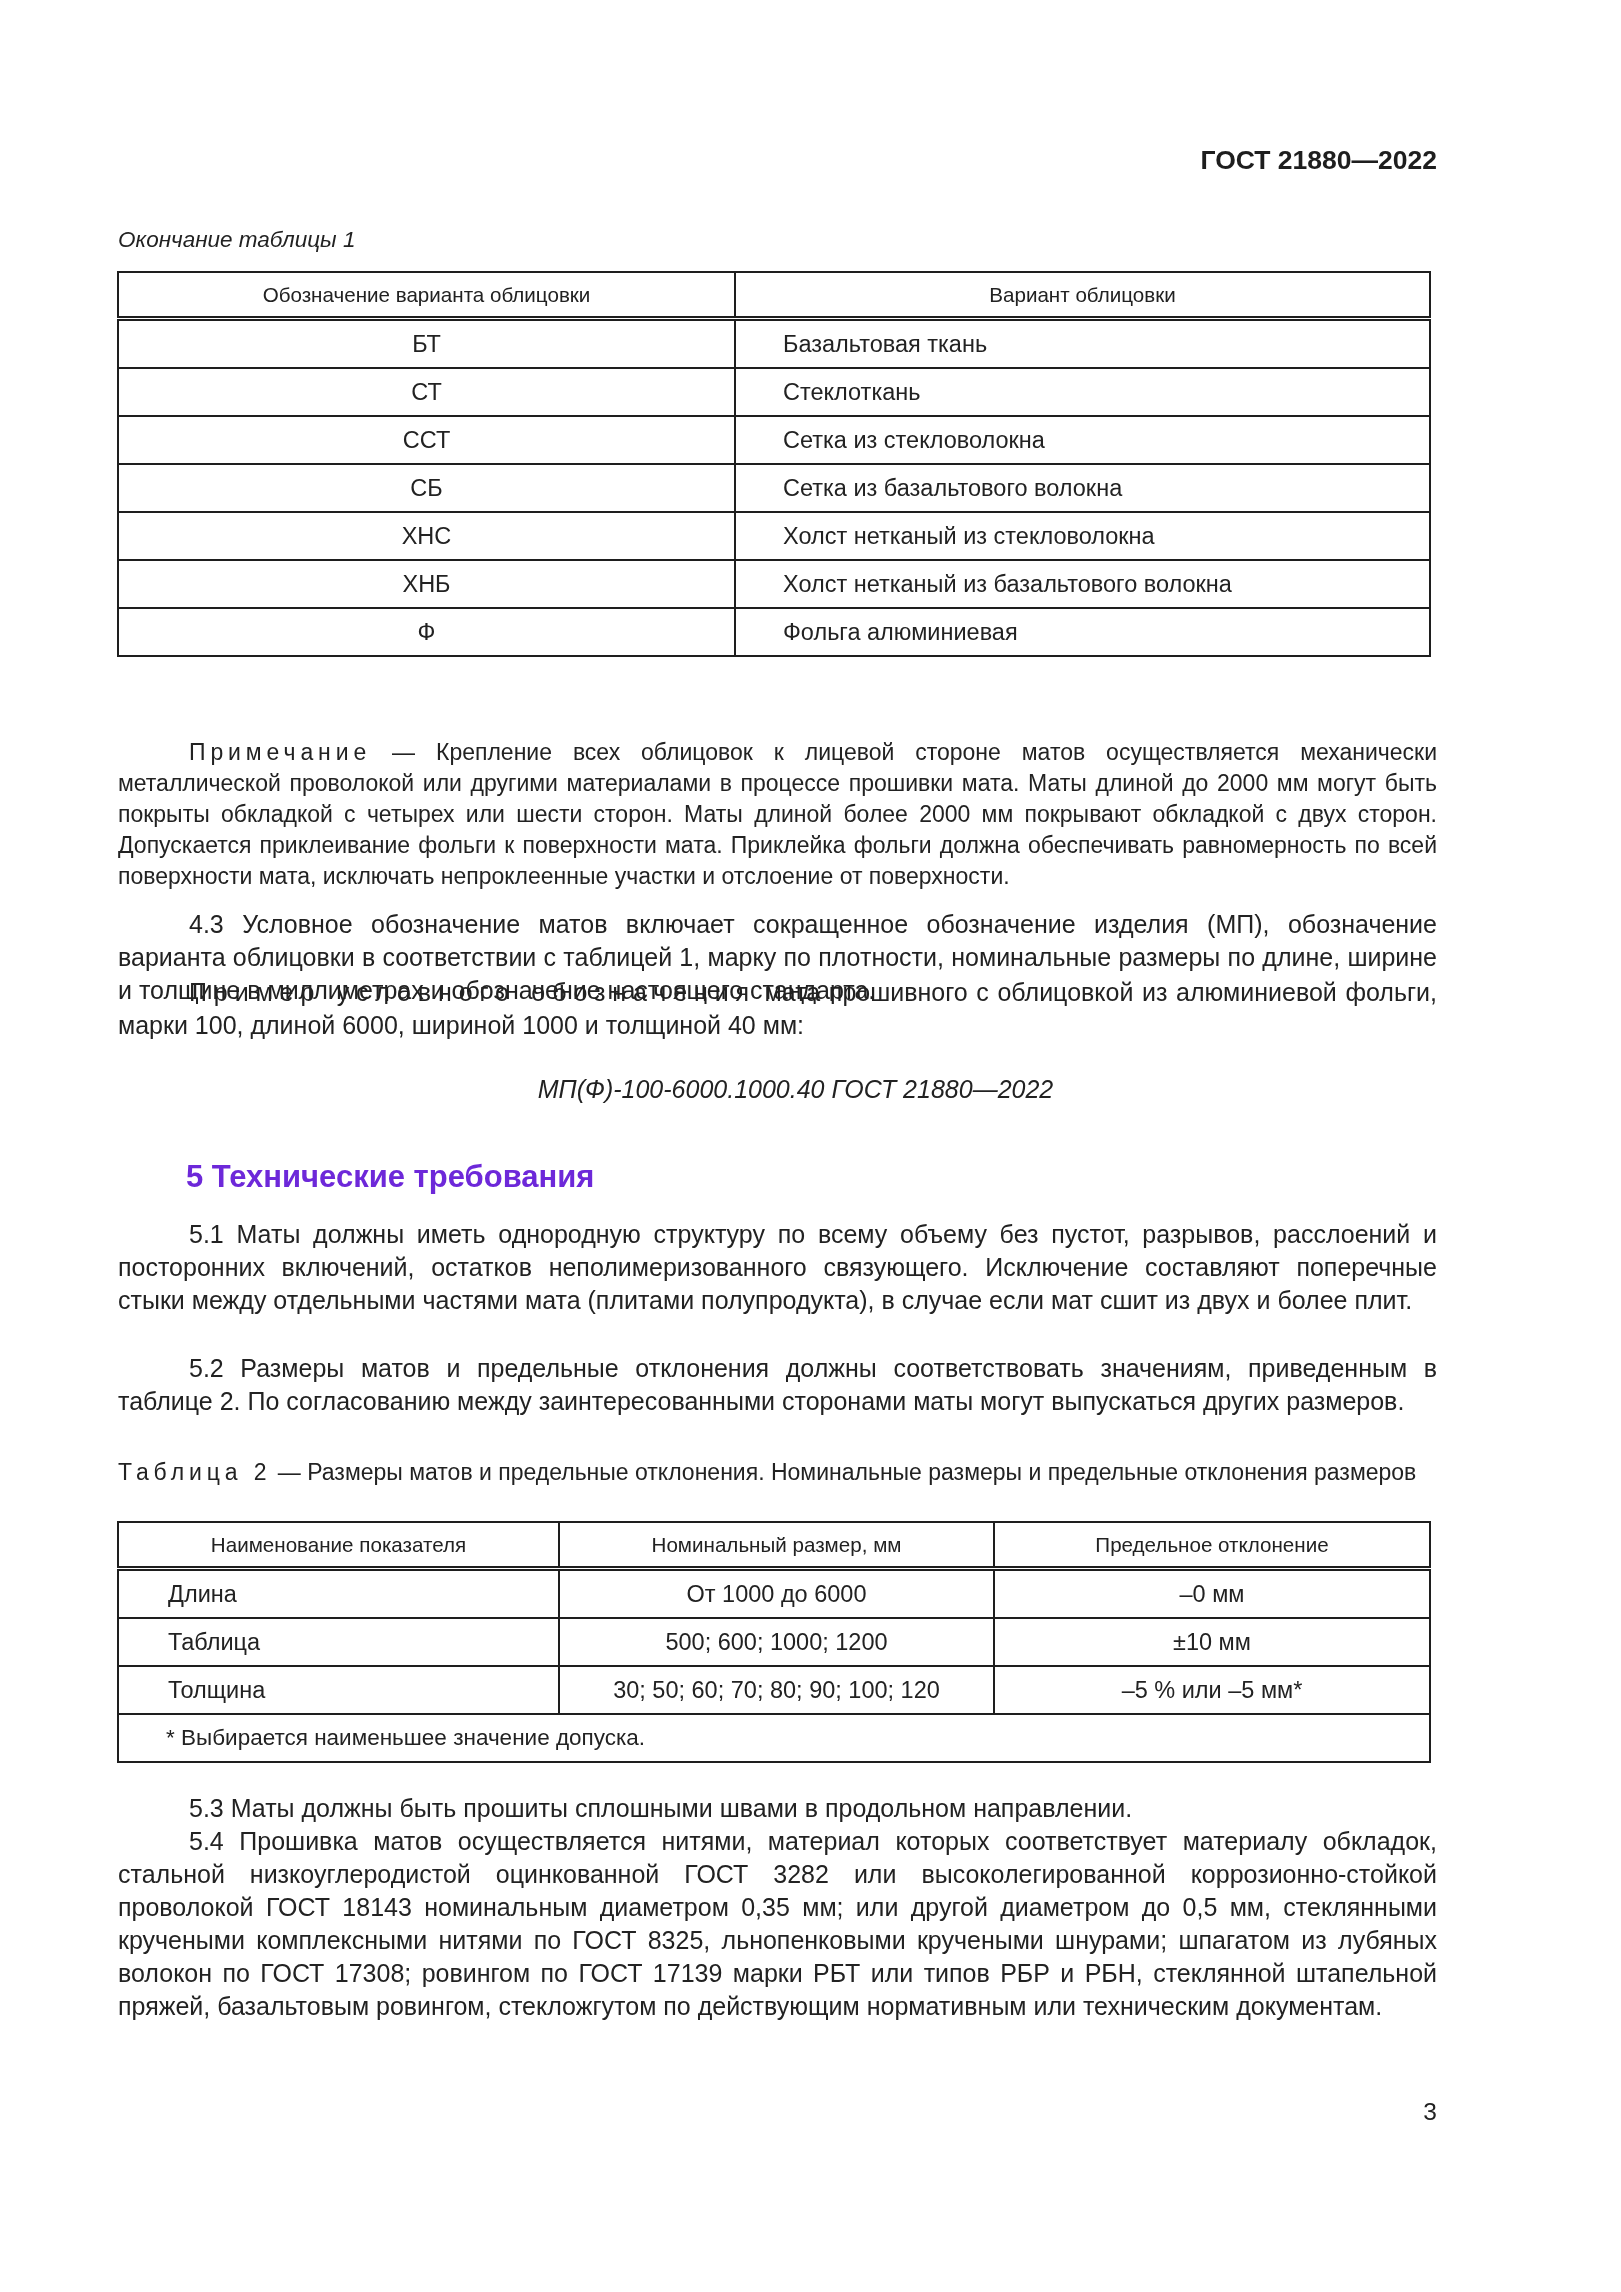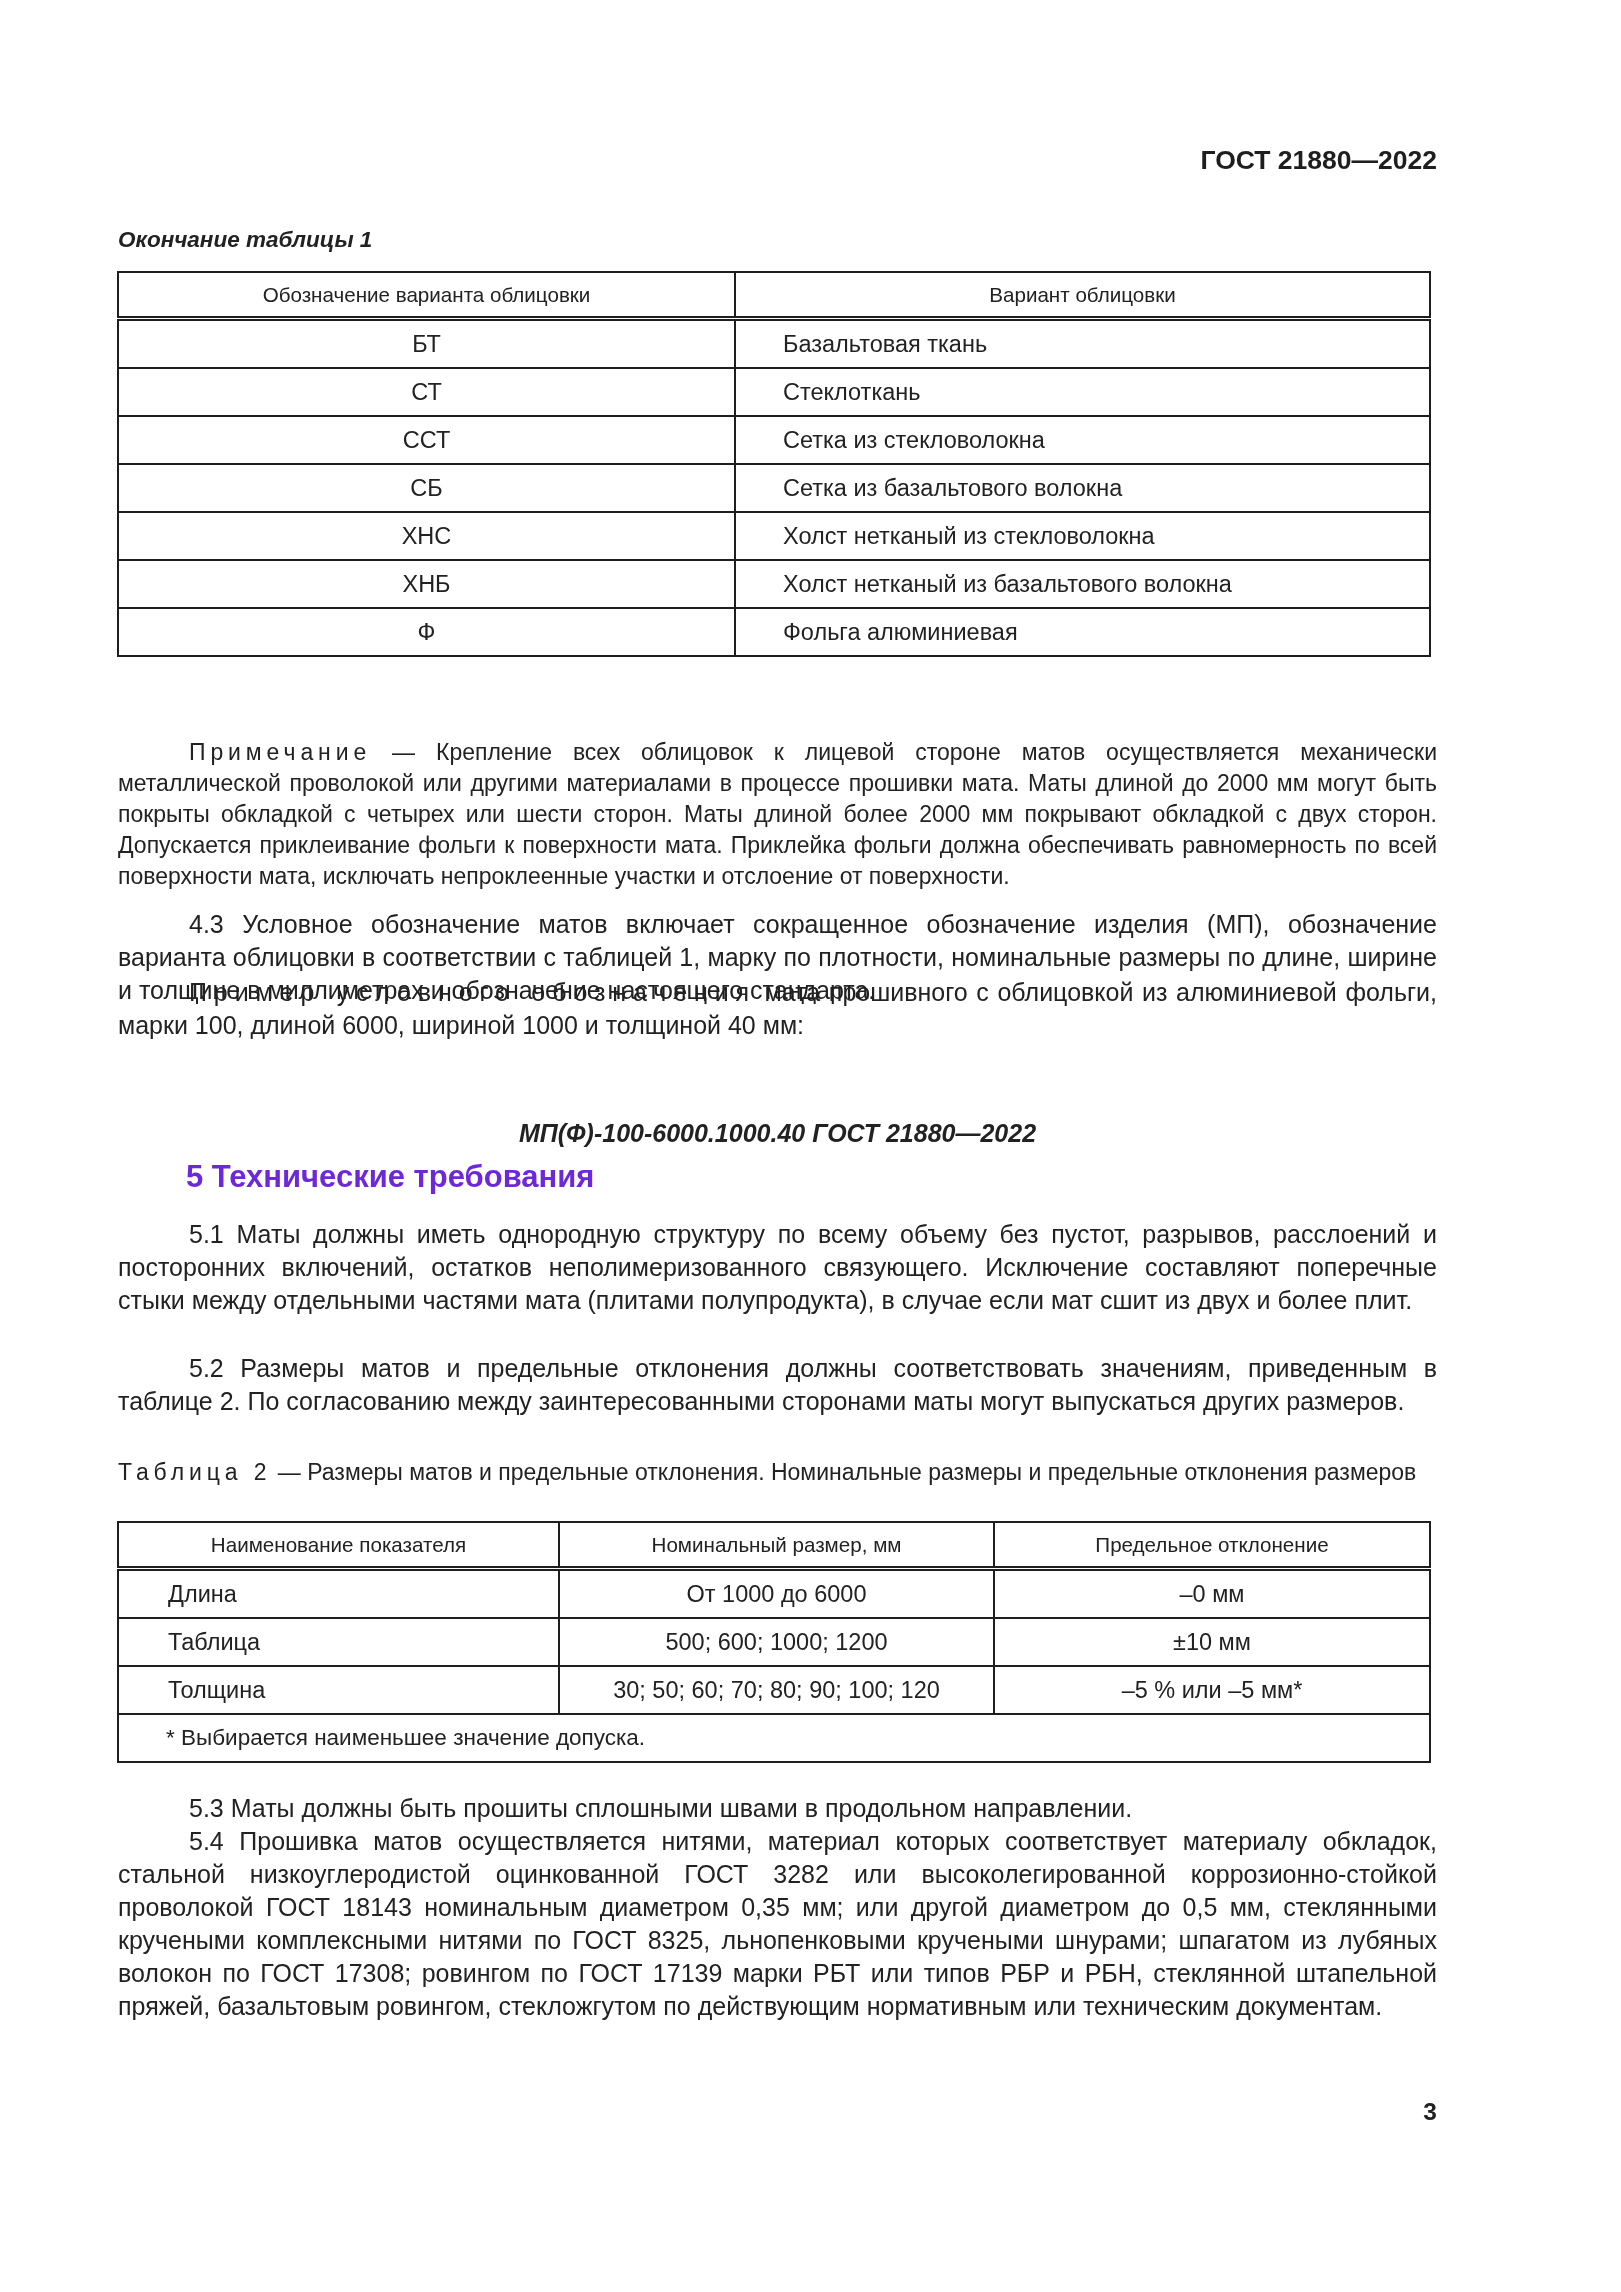--- a/index.html
+++ b/index.html
@@ -1,37 +1,37 @@
 <!DOCTYPE html>
 <html><head>
 <meta charset="utf-8">
 <style>
   html, body { margin: 0; padding: 0; background: #ffffff; }
   body { width: 1621px; height: 2293px; position: relative; overflow: hidden;
          font-family: "Liberation Sans", sans-serif; color: #222222; }
-  .abs { position: absolute; font-weight: bold; }
+  .abs { position: absolute; }
   .header-code { left: 1078px; top: 145px; width: 359px; text-align: right;
                  font-size: 26.5px; font-weight: bold; color: #1e1e1e; }
   .caption-italic { left: 118px; top: 227px; font-size: 22.5px; font-style: italic; }
   table.t { position: absolute; border-collapse: collapse; table-layout: fixed; }
   table.t td, table.t th { border: 2.9px solid #1e1e1e; padding: 0; font-weight: normal; }
   table.t th { font-size: 20.6px; height: 43px; }
   table.t td { font-size: 23.5px; height: 46px; }
   table.t tr.head th { border-bottom: 5.9px double #1e1e1e; }
   .c { text-align: center; }
   .l { text-align: left; padding-left: 47px !important; }
   .l2 { text-align: left; padding-left: 49px !important; }
   .para { position: absolute; left: 118px; width: 1319px; text-align: justify;
           font-size: 25px; line-height: 33px; }
   .para .ind { display: inline-block; width: 71px; }
   .note { position: absolute; left: 118px; width: 1319px; text-align: justify;
           font-size: 23px; line-height: 31px; }
   .spaced { letter-spacing: 4.9px; }
-  .example-code { left: 118px; width: 1319px; text-align: center; top: 1075px;
-                  font-size: 25px; font-style: italic; margin-top: 44px; }
+  .example-code { left: 136px; width: 1319px; text-align: center; top: 1075px;
+                  font-size: 25px; font-style: italic; }
   .section-heading { left: 186px; top: 1159px; font-size: 31px; font-weight: bold; color: #6d28d9; }
   .page-number { left: 1402px; top: 2098px; width: 35px; text-align: right; font-size: 24.5px; }
   .tcap { position: absolute; left: 118px; width: 1319px; text-align: justify; font-size: 23px; line-height: 30px; }
 </style>
 </head>
 <body>
 
 <div class="abs header-code">ГОСТ 21880—2022</div>
 
 <div class="abs caption-italic">Окончание таблицы 1</div>

